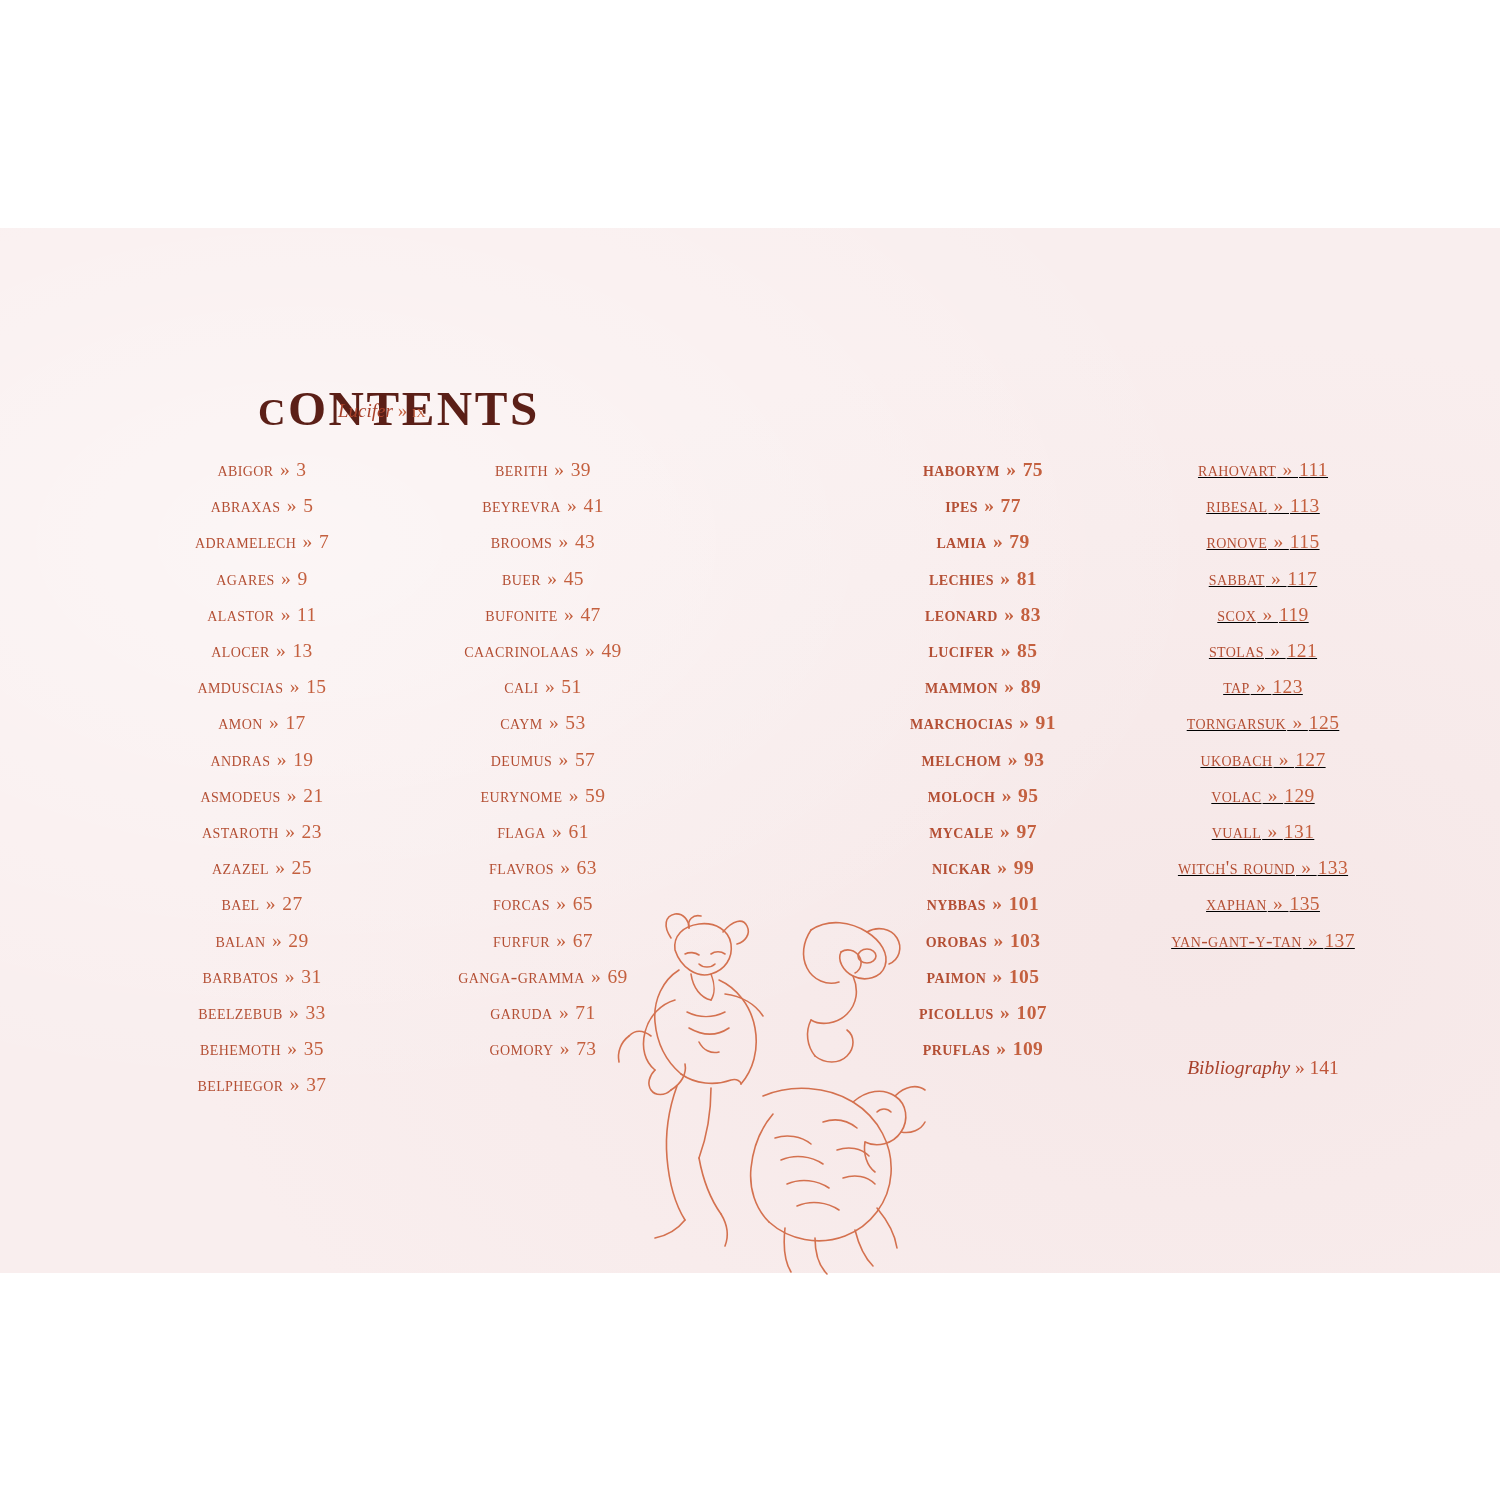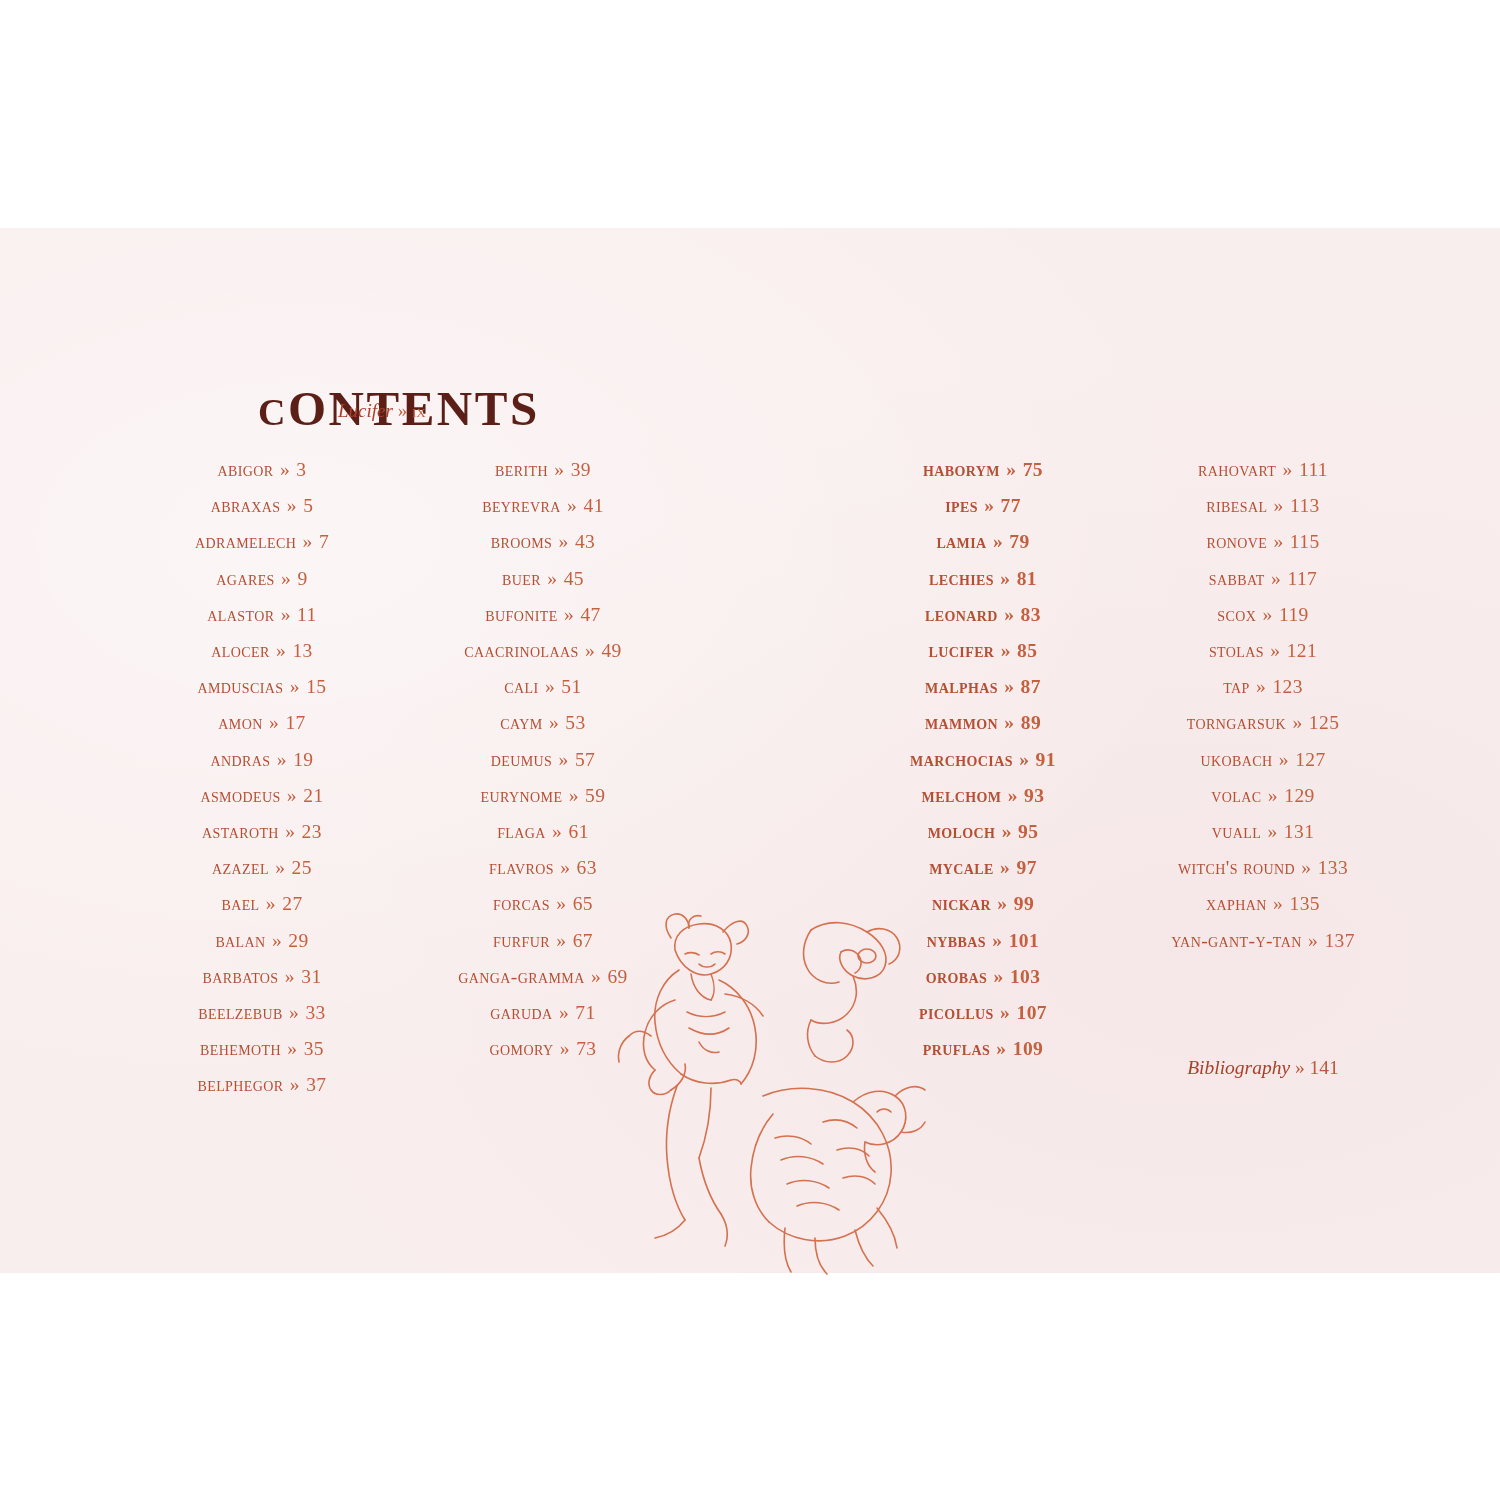--- a/index.html
+++ b/index.html
@@ -75,21 +75,21 @@
   }
 
   .col {
     position: absolute;
     top: 0;
     text-align: center;
   }
   .col-0 { left: 117px;  width: 290px; }
   .col-1 { left: 398px;  width: 290px; }
   .col-2 { left: 838px;  width: 290px; font-weight: bold; }
-  .col-3 { left: 1118px; width: 290px; }
+  .col-3 { left: 1118px; width: 290px; text-decoration: underline; }
 
   .entry {
     font-size: 19.5px;
     line-height: 36.2px;
     color: #c0563a;
     white-space: nowrap;
     font-variant: small-caps;
     text-transform: lowercase;
     letter-spacing: 0.4px;
   }
@@ -180,29 +180,29 @@
         <div class="entry"><span class="nm">Garuda</span><span class="sep"> » </span><span class="pg">71</span></div>
         <div class="entry"><span class="nm">Gomory</span><span class="sep"> » </span><span class="pg">73</span></div>
       </div>
     <div class="col col-2">
         <div class="entry"><span class="nm">Haborym</span><span class="sep"> » </span><span class="pg">75</span></div>
         <div class="entry"><span class="nm">Ipes</span><span class="sep"> » </span><span class="pg">77</span></div>
         <div class="entry"><span class="nm">Lamia</span><span class="sep"> » </span><span class="pg">79</span></div>
         <div class="entry"><span class="nm">Lechies</span><span class="sep"> » </span><span class="pg">81</span></div>
         <div class="entry"><span class="nm">Leonard</span><span class="sep"> » </span><span class="pg">83</span></div>
         <div class="entry"><span class="nm">Lucifer</span><span class="sep"> » </span><span class="pg">85</span></div>
-        <div class="entry"><span class="nm">Malphas</span><span class="sep"> » </span><span class="pg">87</span></div>
         <div class="entry"><span class="nm">Mammon</span><span class="sep"> » </span><span class="pg">89</span></div>
         <div class="entry"><span class="nm">Marchocias</span><span class="sep"> » </span><span class="pg">91</span></div>
         <div class="entry"><span class="nm">Melchom</span><span class="sep"> » </span><span class="pg">93</span></div>
         <div class="entry"><span class="nm">Moloch</span><span class="sep"> » </span><span class="pg">95</span></div>
         <div class="entry"><span class="nm">Mycale</span><span class="sep"> » </span><span class="pg">97</span></div>
         <div class="entry"><span class="nm">Nickar</span><span class="sep"> » </span><span class="pg">99</span></div>
         <div class="entry"><span class="nm">Nybbas</span><span class="sep"> » </span><span class="pg">101</span></div>
         <div class="entry"><span class="nm">Orobas</span><span class="sep"> » </span><span class="pg">103</span></div>
+        <div class="entry"><span class="nm">Paimon</span><span class="sep"> » </span><span class="pg">105</span></div>
         <div class="entry"><span class="nm">Picollus</span><span class="sep"> » </span><span class="pg">107</span></div>
         <div class="entry"><span class="nm">Pruflas</span><span class="sep"> » </span><span class="pg">109</span></div>
       </div>
     <div class="col col-3">
         <div class="entry"><span class="nm">Rahovart</span><span class="sep"> » </span><span class="pg">111</span></div>
         <div class="entry"><span class="nm">Ribesal</span><span class="sep"> » </span><span class="pg">113</span></div>
         <div class="entry"><span class="nm">Ronove</span><span class="sep"> » </span><span class="pg">115</span></div>
         <div class="entry"><span class="nm">Sabbat</span><span class="sep"> » </span><span class="pg">117</span></div>
         <div class="entry"><span class="nm">Scox</span><span class="sep"> » </span><span class="pg">119</span></div>
         <div class="entry"><span class="nm">Stolas</span><span class="sep"> » </span><span class="pg">121</span></div>

